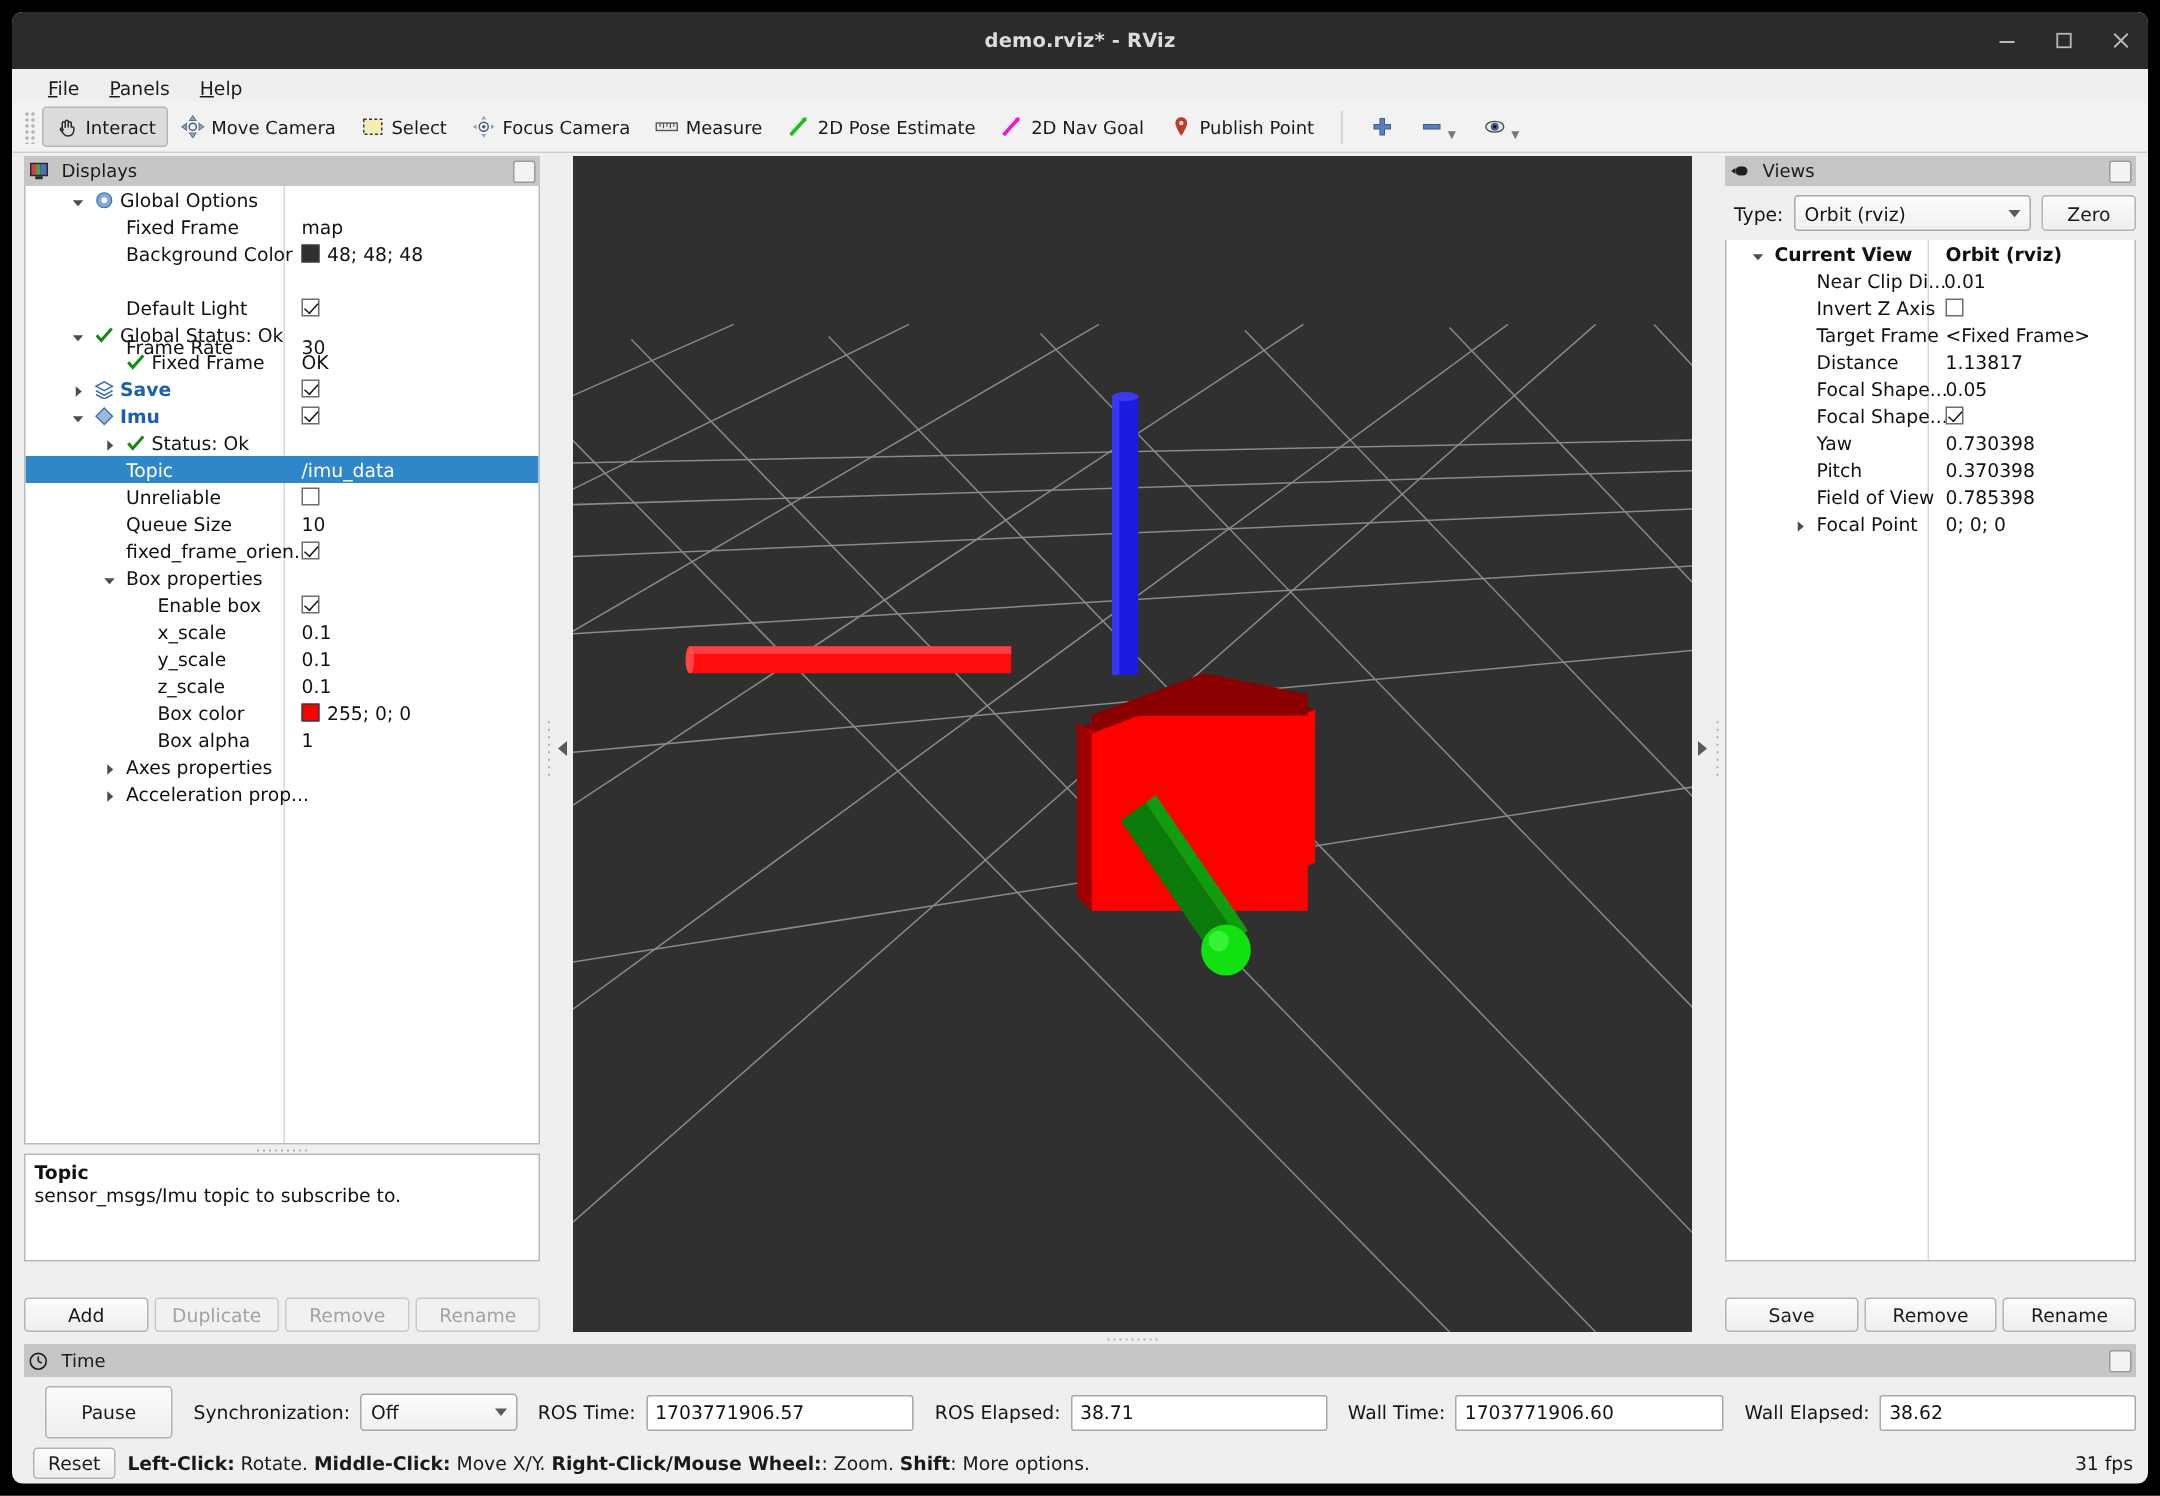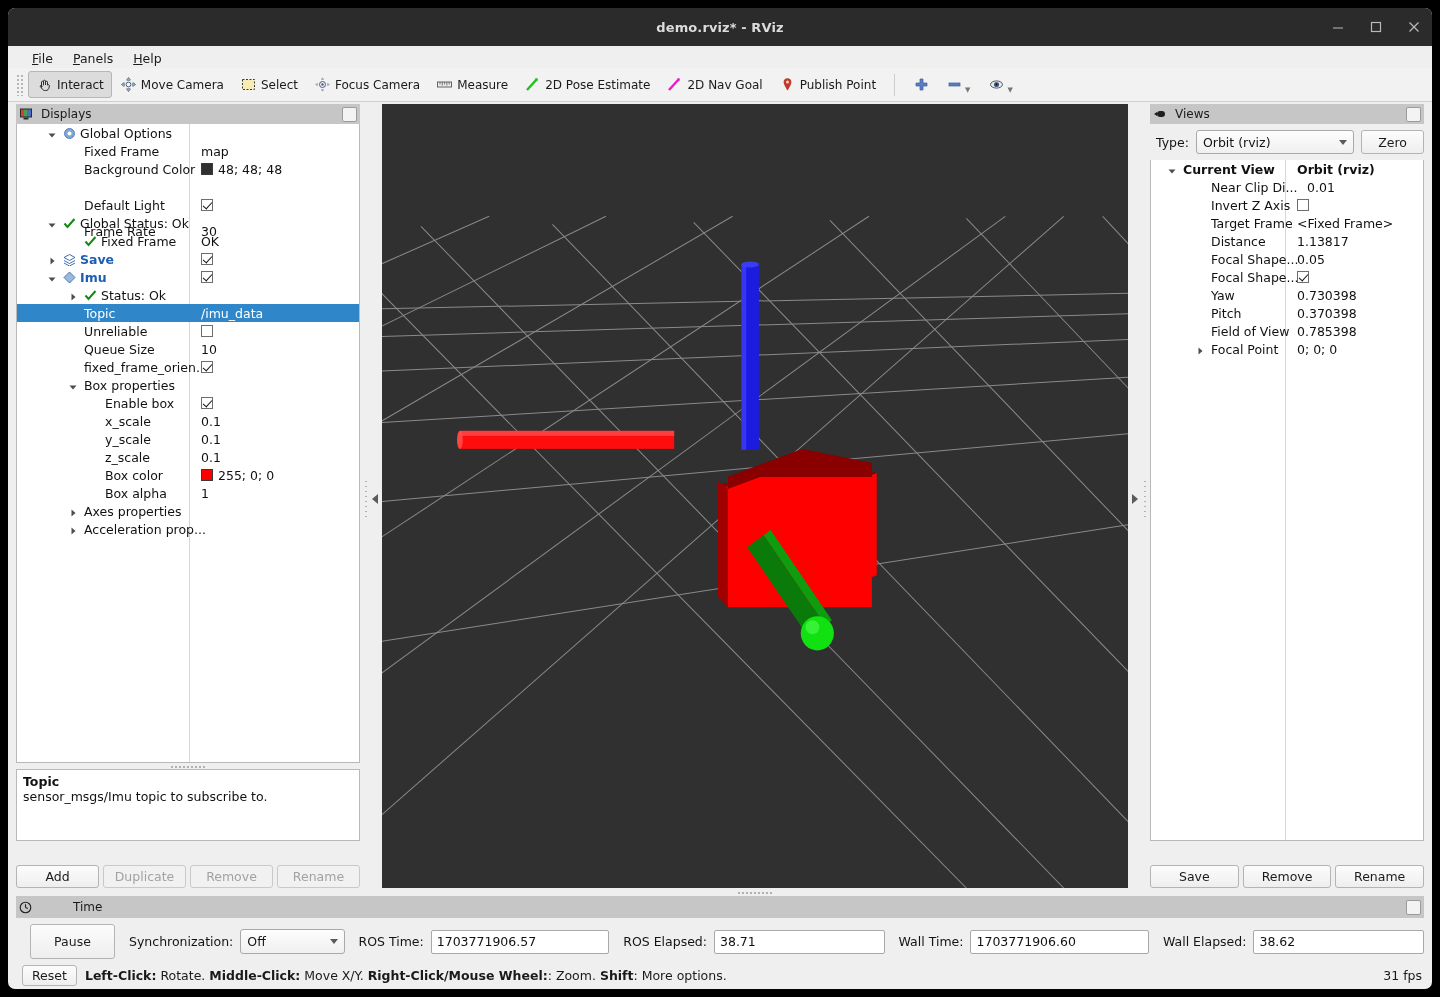--- a/index.html
+++ b/index.html
@@ -601,21 +601,21 @@
         <div class="colsplit" style="left:134px;"></div>
       <div class="row" style="top: 0px; position: absolute; left: 0px; right: 0px;">
             <span class="arrow" style="left: 16px;"><svg width="10" height="10" viewBox="0 0 10 10">
                 <path d="M1.5 3.5h7L5 7.5z" fill="#4d4d4d"></path>
               </svg></span>
             <span class="lbl bold" style="left: 32px;">Current View</span>
             <span class="val bold" style="left: 146px;">Orbit (rviz)</span>
           </div>
           <div class="row" style="top: 18px; position: absolute; left: 0px; right: 0px;">
             <span class="lbl" style="left: 60px;">Near Clip Di...</span>
-            <span class="val" style="left: 156px;">0.01</span>
+            <span class="val" style="left: 145px;">0.01</span>
           </div>
           <div class="row" style="top: 36px; position: absolute; left: 0px; right: 0px;">
             <span class="lbl" style="left: 60px;">Invert Z Axis</span>
             <span class="val" style="left: 146px;">
               <span class="cbox"></span>
             </span>
           </div>
           <div class="row" style="top: 54px; position: absolute; left: 0px; right: 0px;">
             <span class="lbl" style="left: 60px;">Target Frame</span>
             <span class="val" style="left: 146px;">&lt;Fixed Frame&gt;</span>
@@ -665,21 +665,21 @@
 
   <div class="timepanel">
     <div class="timehdr">
       <span class="ticon" style="width:13px;height:13px;">
         <svg width="13" height="13" viewBox="0 0 13 13">
           <circle cx="6.5" cy="6.5" r="5.3" fill="none" stroke="#1f1f1f" stroke-width="1.1"></circle>
           <line x1="6.5" y1="6.5" x2="6.5" y2="3.3" stroke="#1f1f1f" stroke-width="1.1"></line>
           <line x1="6.5" y1="6.5" x2="8.8" y2="7.6" stroke="#1f1f1f" stroke-width="1.1"></line>
         </svg>
       </span>
-      <span style="flex:1 1 auto;margin-left:32px;">Time</span>
+      <span style="flex:1 1 auto;">Time</span>
       <span class="float-btn"></span>
     </div>
 
     <div class="timebody">
       <div class="qbtn" style="flex:0 0 85px;margin-left:14px;height:35px;">Pause</div>
       <span class="tfield-label">Synchronization:</span>
       <div class="combo" style="width:105px;height:25px;">
         <span class="cv">Off</span>
         <span class="carr"></span>
       </div>

